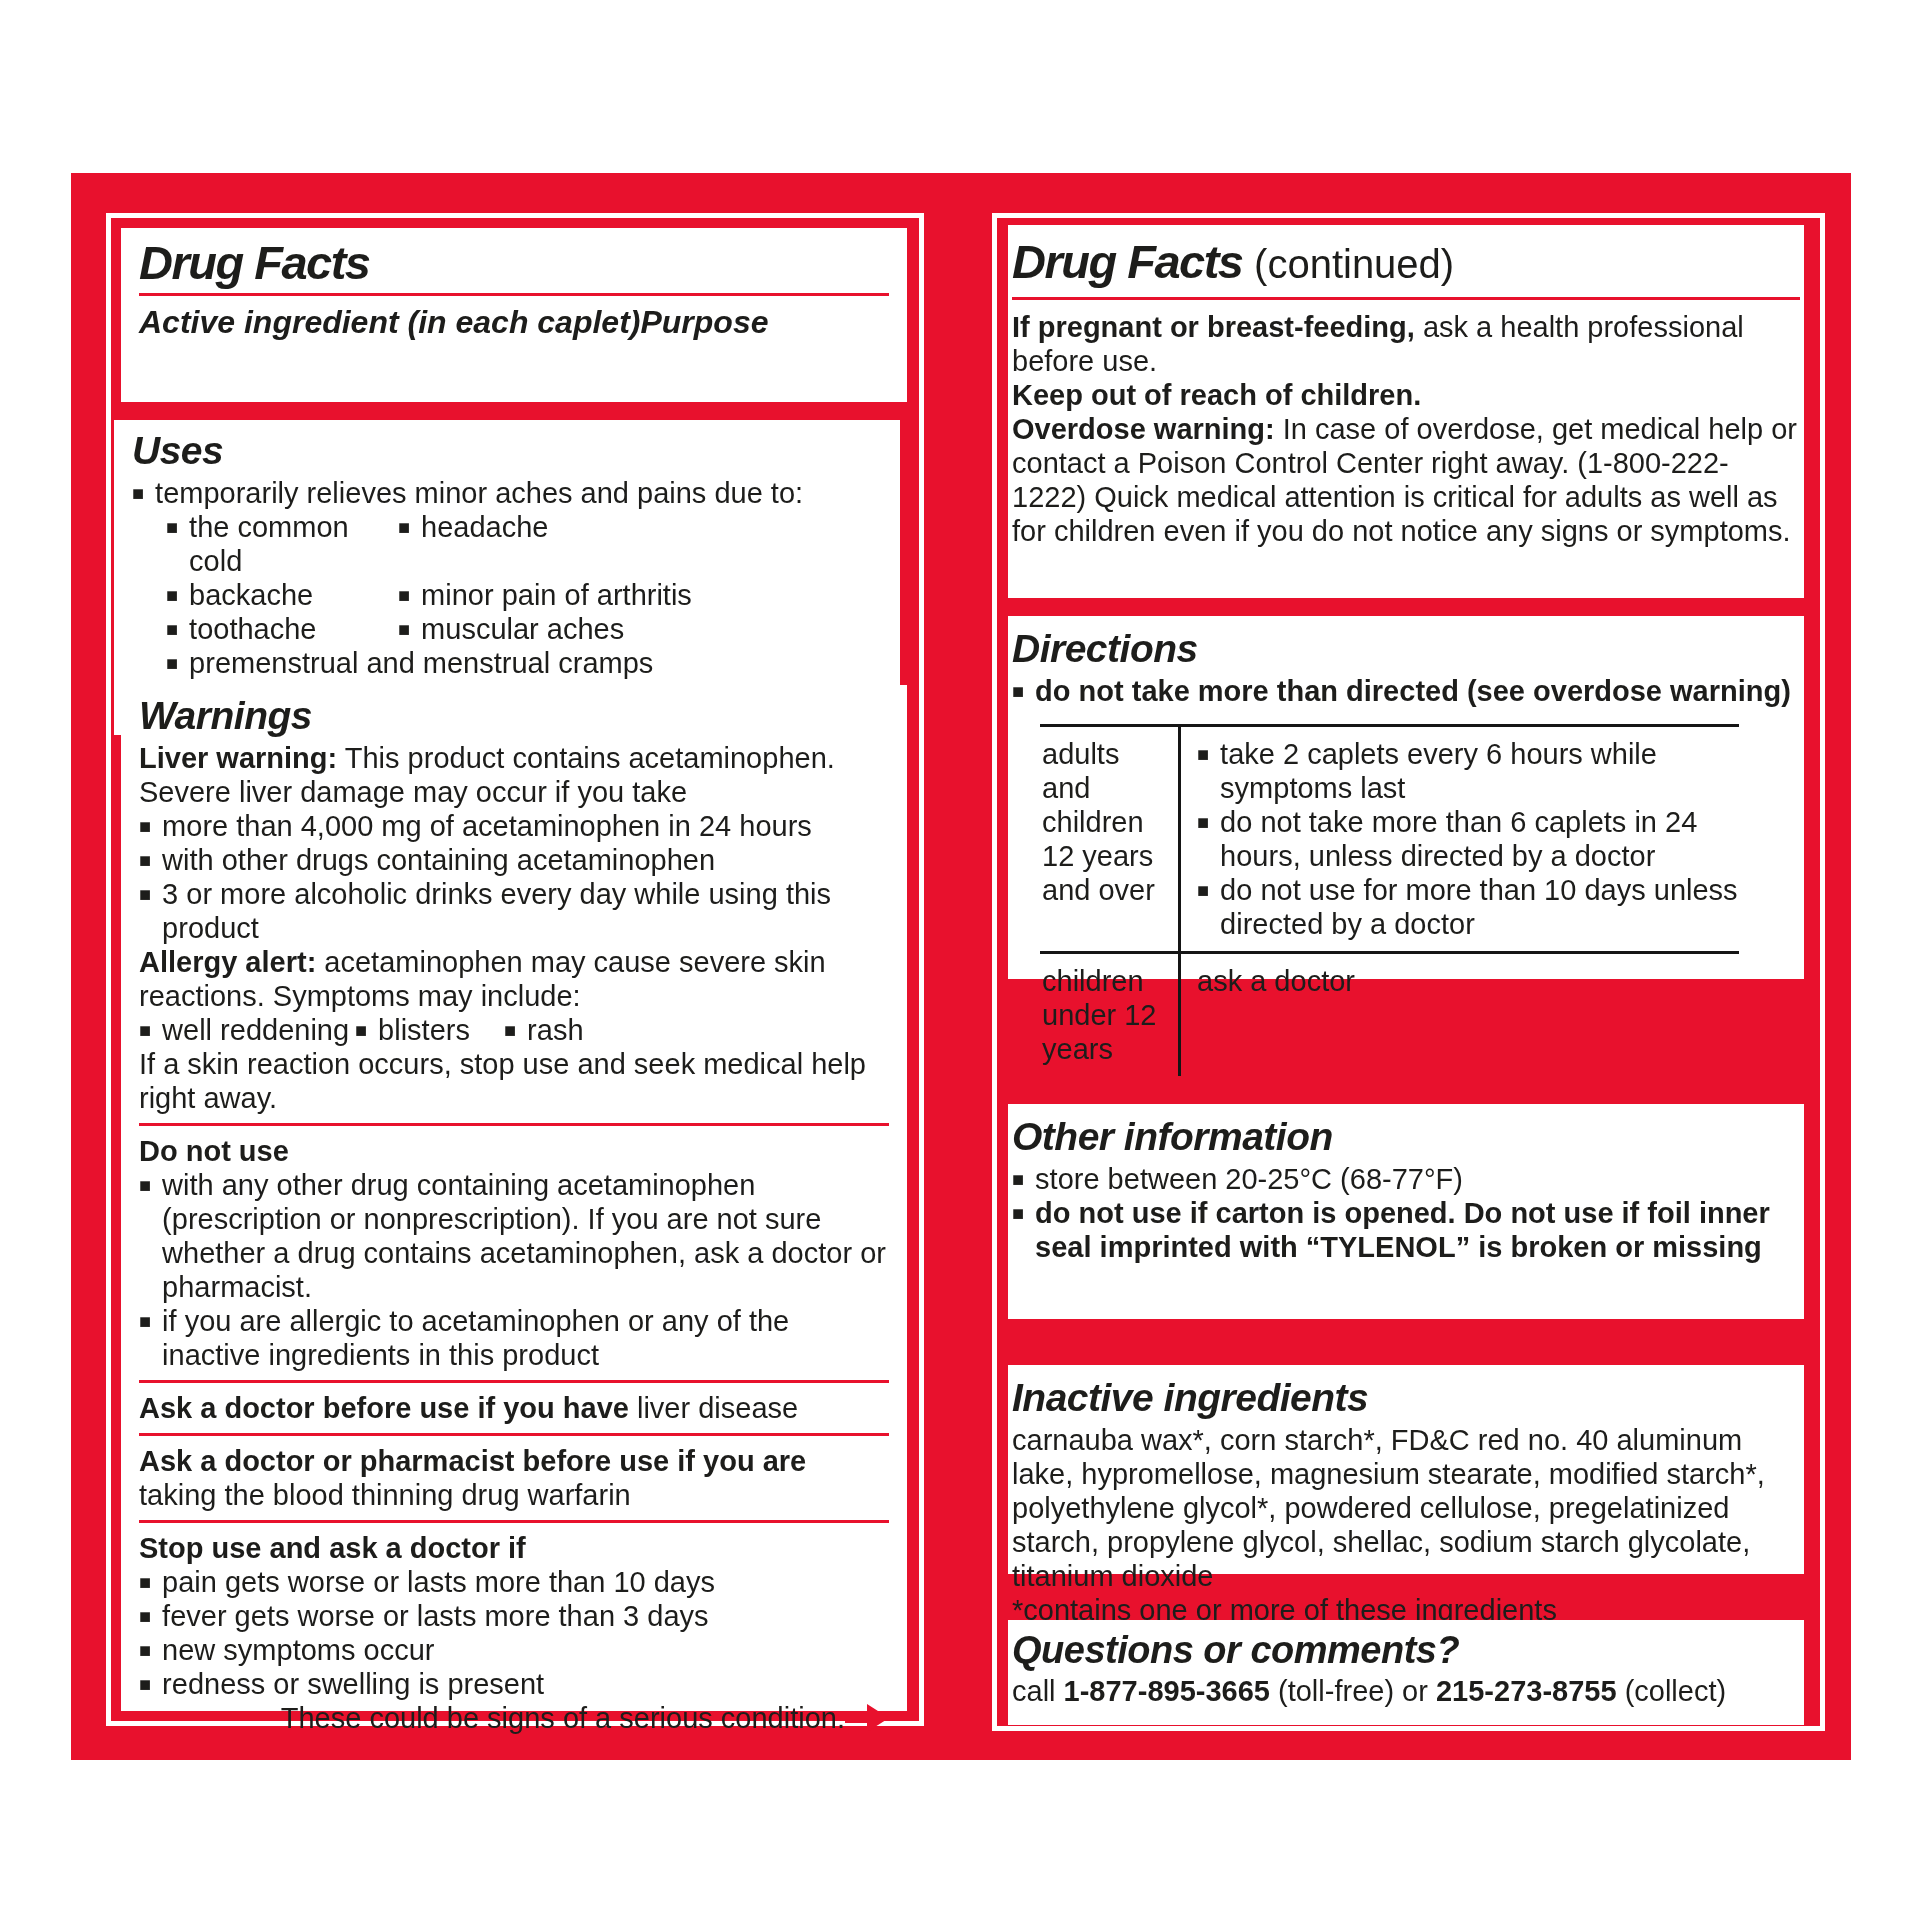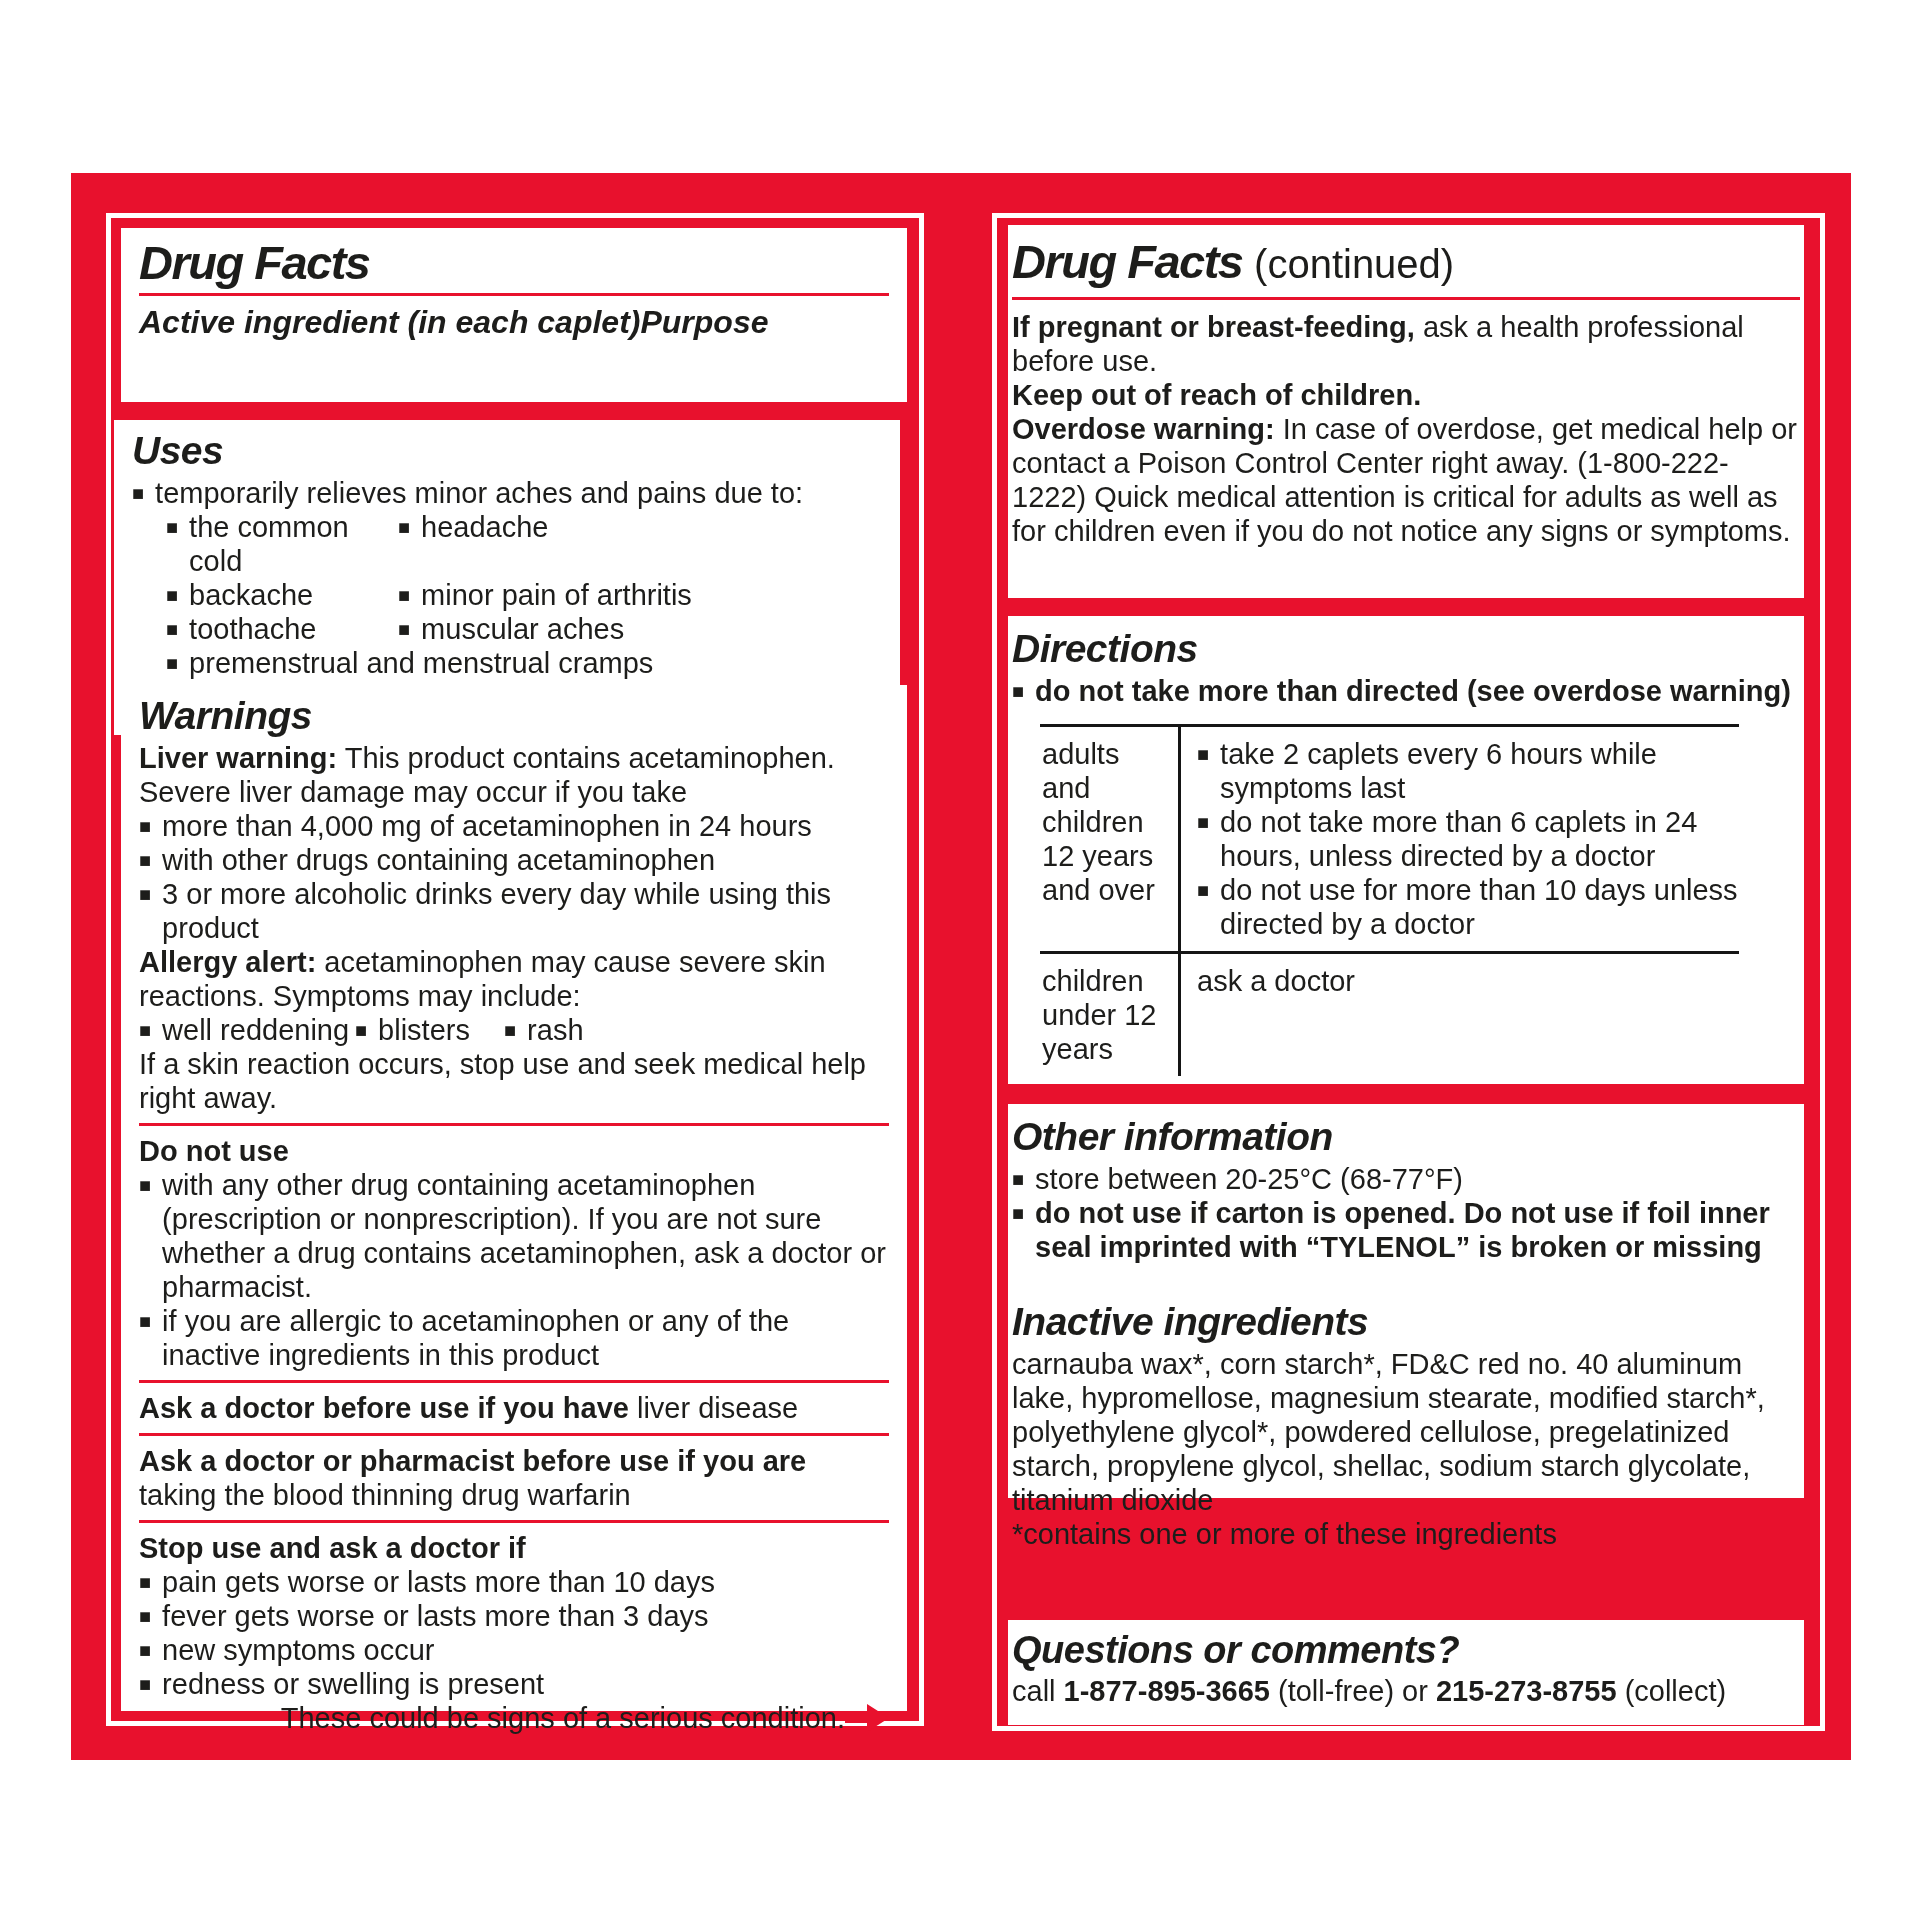--- a/index.html
+++ b/index.html
@@ -162,21 +162,21 @@
   </div>
 
   <div class="box rt" style="left:937px;top:52px;width:796px;height:373px">
     <div class="h1"><span>Drug Facts</span> <span class="cont">(continued)</span></div>
     <hr class="rule" style="margin:4px 0 10px">
     <p><span class="b">If pregnant or breast-feeding,</span> <span>ask a health professional before use.</span></p>
     <p class="b">Keep out of reach of children.</p>
     <p><span class="b">Overdose warning:</span> <span>In case of overdose, get medical help or contact a Poison Control Center right away. (1-800-222-1222) Quick medical attention is critical for adults as well as for children even if you do not notice any signs or symptoms.</span></p>
   </div>
 
-  <div class="box rt" style="left:937px;top:443px;width:796px;height:468px">
+  <div class="box rt" style="left:937px;top:443px;width:796px;height:363px">
     <div class="h2">Directions</div>
     <div class="bul b">
       <span class="sq">■</span>
       <span>do not take more than directed (see overdose warning)</span>
     </div>
     <div class="dtable">
       <div class="drow">
         <div class="dwho">adults and children 12 years and over</div>
         <div class="ddo">
           <div class="bul">
@@ -205,21 +205,21 @@
     <div class="bul">
       <span class="sq">■</span>
       <span>store between 20-25°C (68-77°F)</span>
     </div>
     <div class="bul b">
       <span class="sq">■</span>
       <span>do not use if carton is opened. Do not use if foil inner seal imprinted with “TYLENOL” is broken or missing</span>
     </div>
   </div>
 
-  <div class="box rt" style="left:937px;top:1116px;width:796px;height:209px">
+  <div class="box rt" style="left:937px;top:1192px;width:796px;height:209px">
     <div class="h2">Inactive ingredients</div>
     <p>carnauba wax*, corn starch*, FD&amp;C red no. 40 aluminum lake, hypromellose, magnesium stearate, modified starch*, polyethylene glycol*, powdered cellulose, pregelatinized starch, propylene glycol, shellac, sodium starch glycolate, titanium dioxide</p>
     <p>*contains one or more of these ingredients</p>
   </div>
 
   <div class="box rt" style="left:937px;top:1447px;width:796px;height:105px">
     <div class="h2" style="font-size:38px;line-height:44px">Questions or comments?</div>
     <p class="qline">
       <span>call</span>
       <span class="b">1-877-895-3665</span>

